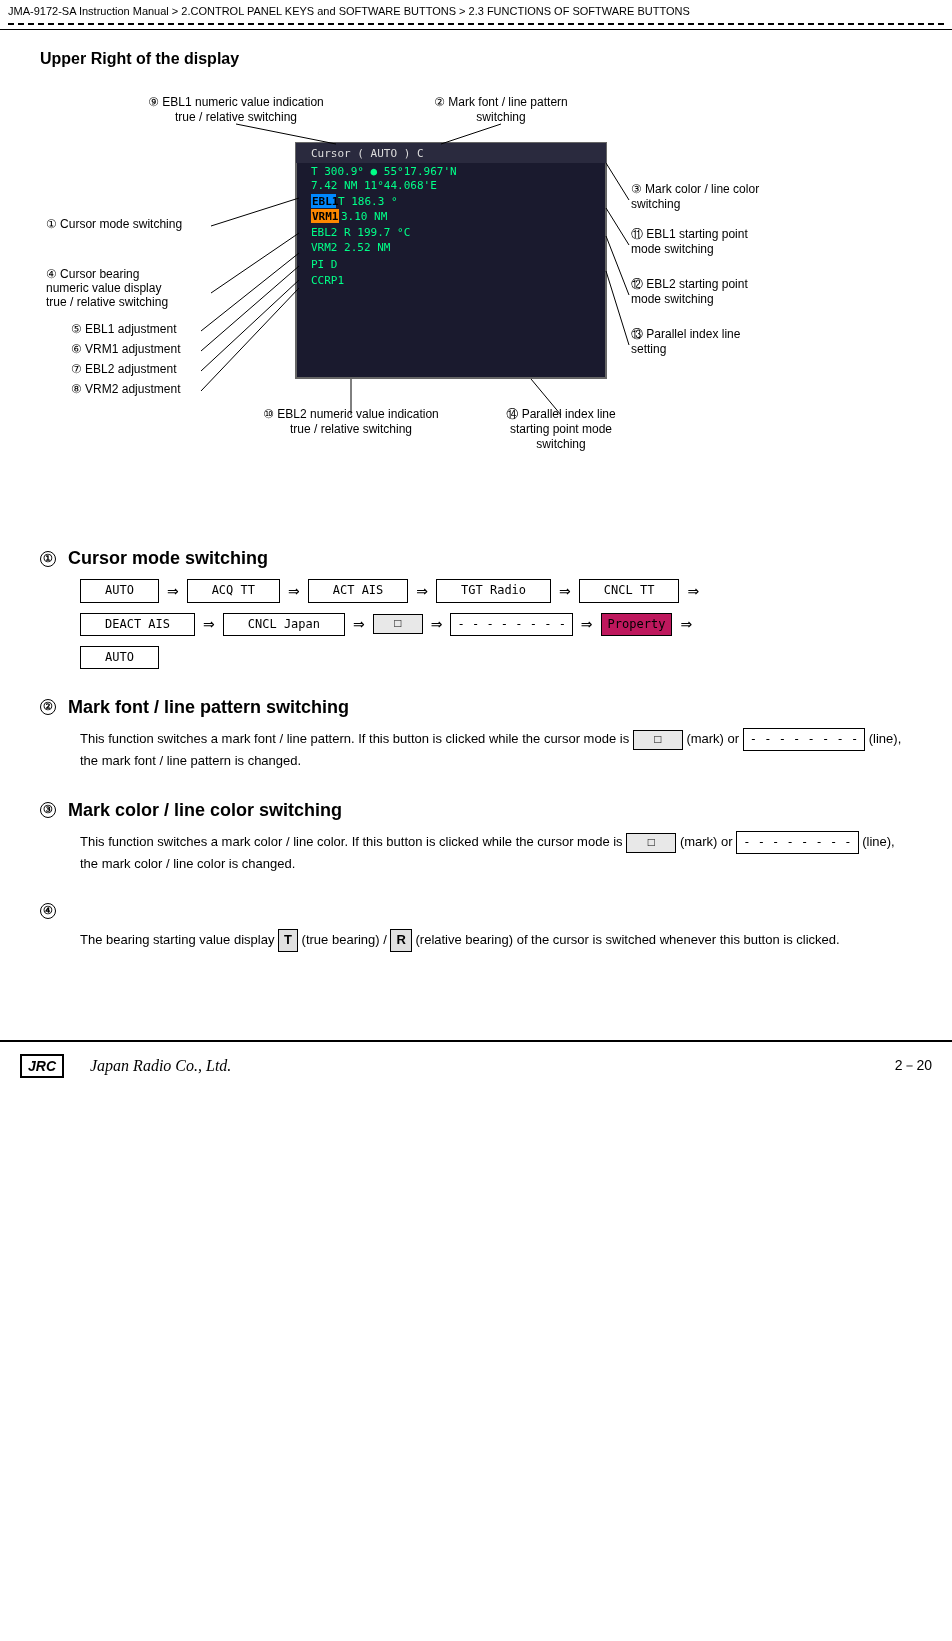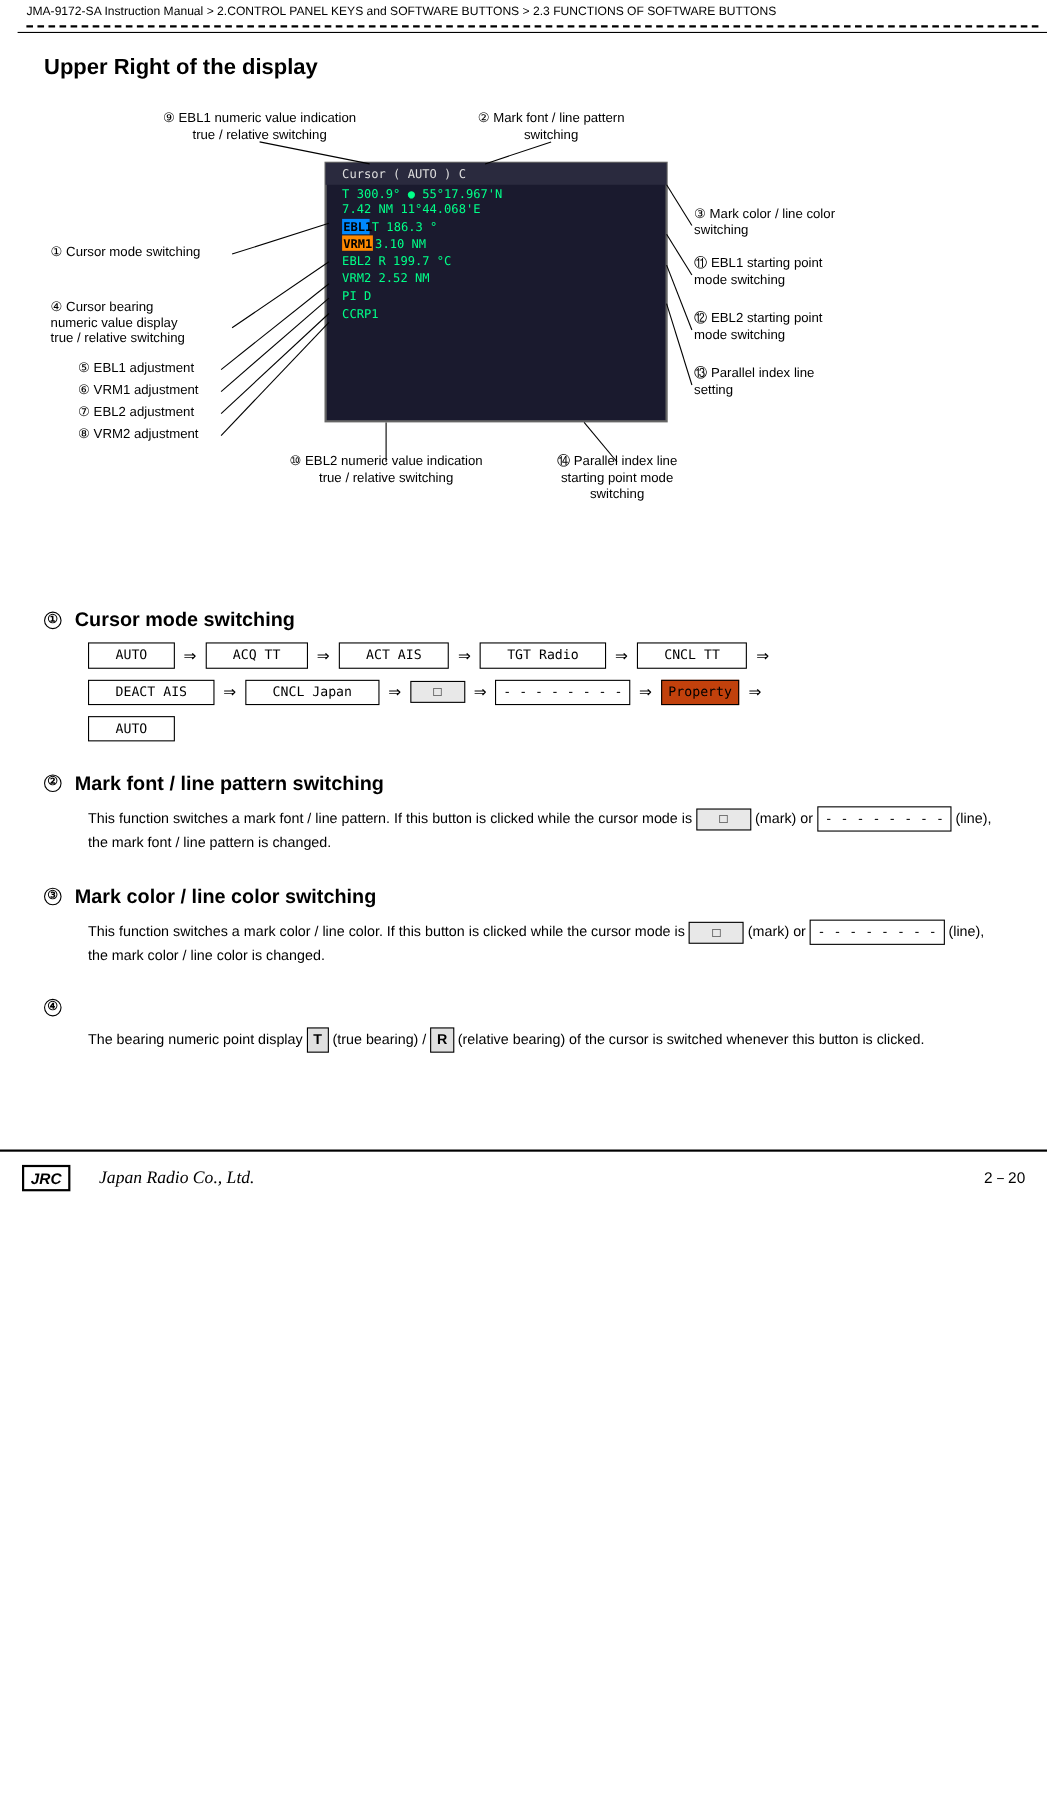--- a/index.html
+++ b/index.html
@@ -12,37 +12,36 @@
       min-height: 1641px;
       position: relative;
     }
 
     
     .breadcrumb {
       font-size: 11px;
       padding: 4px 8px;
       border-bottom: 1px solid #000;
       line-height: 1.4;
-      margin-left: 16px;
     }
 
     
     .dashed-line {
       border: none;
       border-top: 2px dashed #000;
       margin: 4px 0 0 0;
     }
 
     
     .content {
       padding: 20px 40px;
     }
 
     .section-title {
-      font-size: 20px;
+      font-size: 16px;
       font-weight: bold;
       margin-bottom: 20px;
     }
 
     
     .diagram-container {
       position: relative;
       width: 100%;
       height: 430px;
       margin-bottom: 30px;
@@ -93,21 +92,21 @@
       text-align: center;
     }
 
     .btn-box-property {
       display: inline-block;
       border: 1px solid #000;
       padding: 1px 6px;
       font-size: 12px;
       font-family: monospace;
       vertical-align: middle;
-      background: #c2410c;
+      background: #be185d;
       min-width: 60px;
       text-align: right;
     }
 
     .btn-box-dashes {
       display: inline-block;
       border: 1px solid #000;
       padding: 1px 6px;
       font-size: 12px;
       font-family: monospace;
@@ -375,21 +374,21 @@
       </p>
     </div>
   </div>
 
   <div class="section-item">
     <div class="section-header">
       <span class="num-circle">④</span>
     </div>
     <div class="section-body">
       <p>
-        <span>The bearing numeric point display</span>
+        <span>The bearing starting value display</span>
         <span class="t-box">T</span>
         <span>(true bearing) /</span>
         <span class="r-box">R</span>
         <span>(relative bearing) of the cursor is switched whenever this button is clicked.</span>
       </p>
     </div>
   </div>
 
 </div>
 

